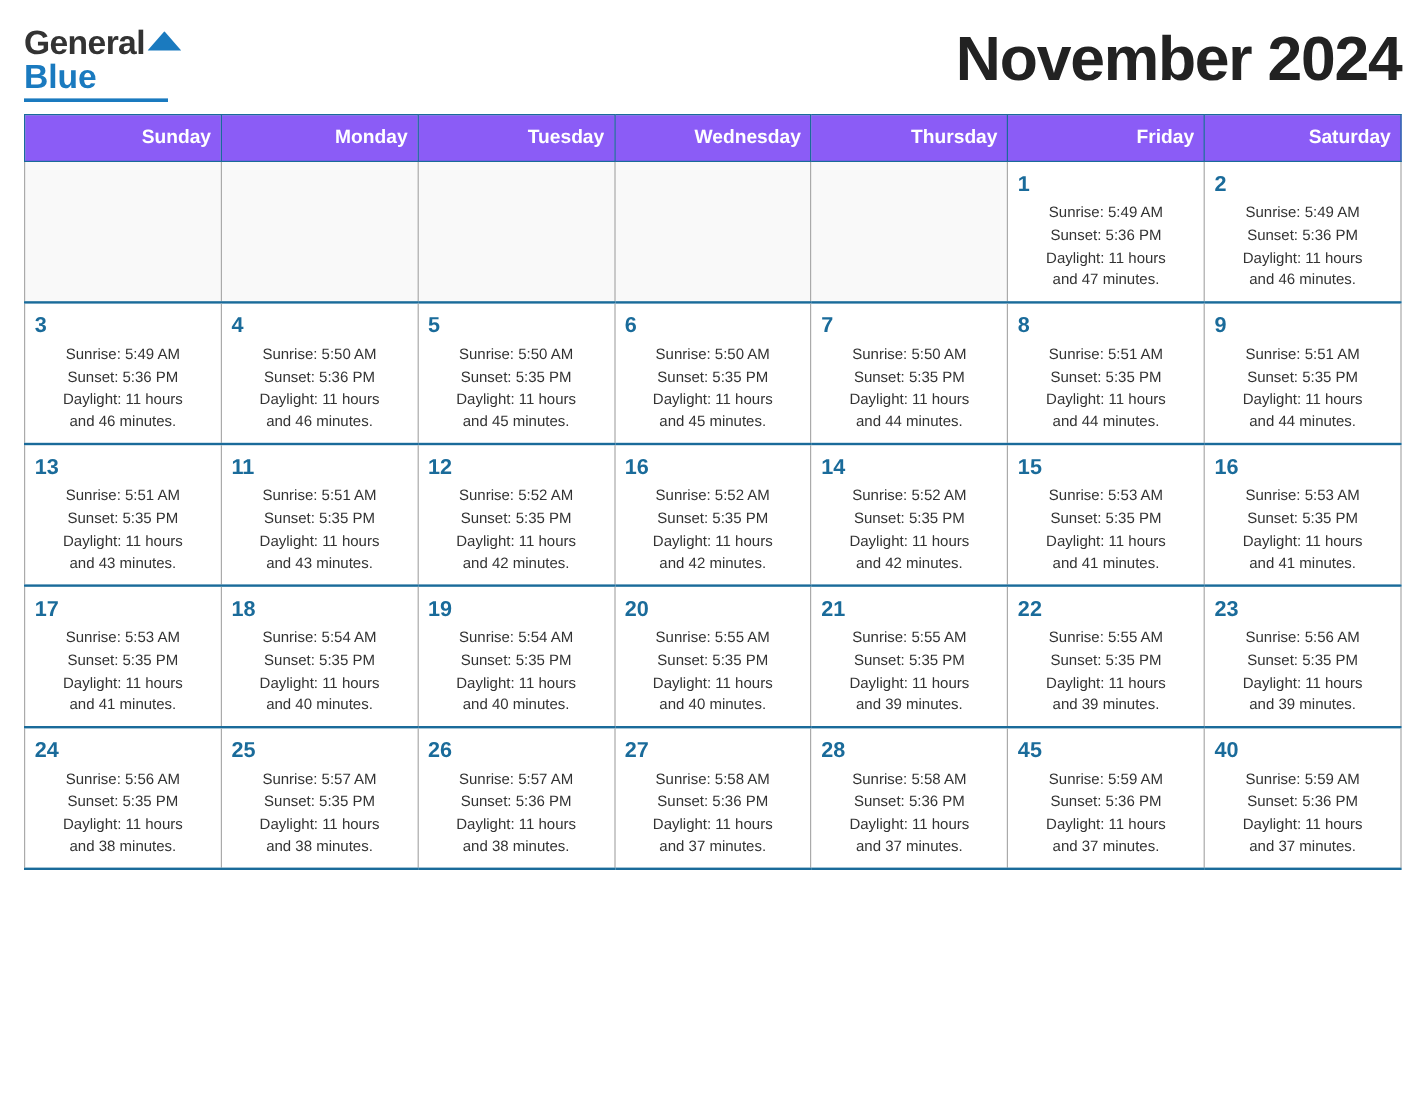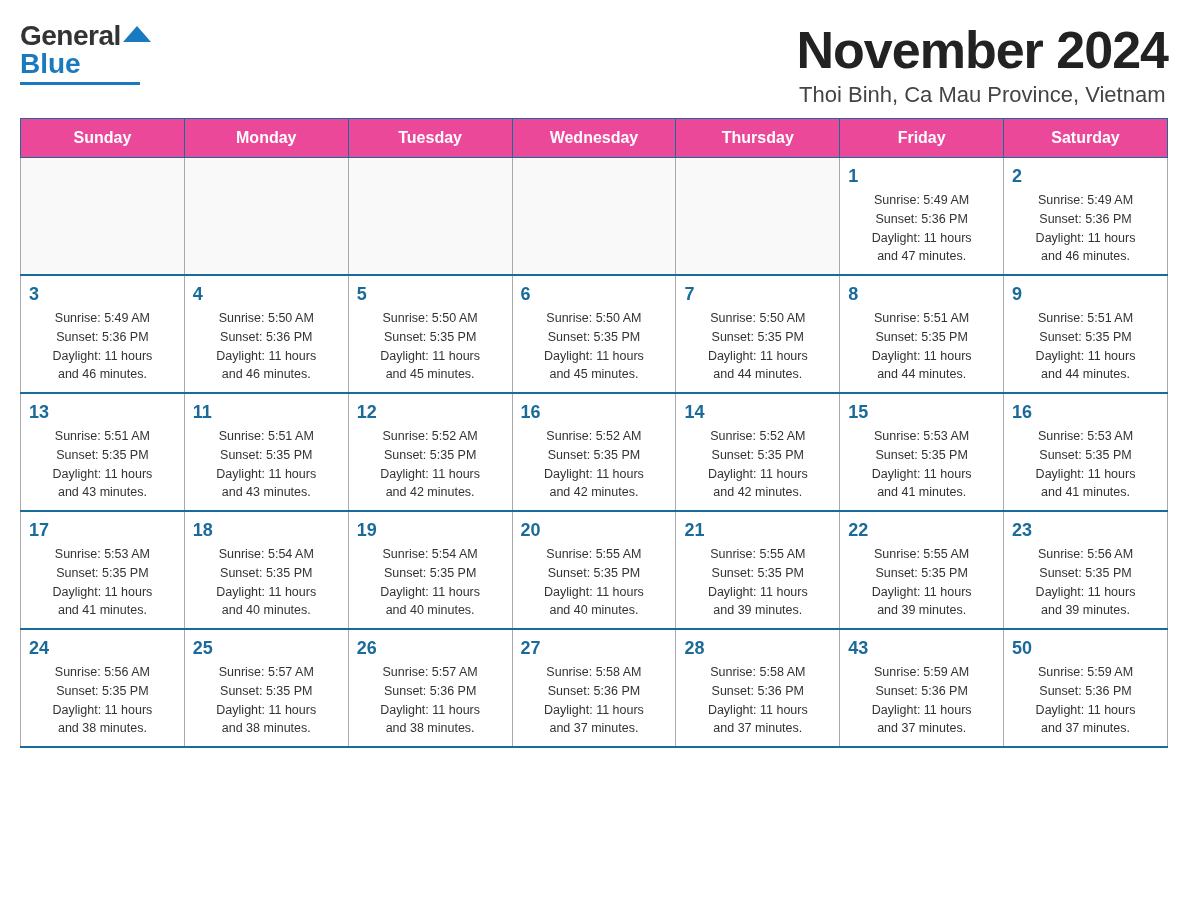--- a/index.html
+++ b/index.html
@@ -63,26 +63,26 @@
       margin-top: 2px;
     }
 
     .calendar {
       width: 100%;
       border-collapse: collapse;
       margin-top: 10px;
     }
 
     .calendar th {
-      background: #ec4899;
+      background: #8b5cf6;
       color: #fff;
       font-size: 16px;
       font-weight: bold;
       padding: 10px 8px;
-      text-align: center;
+      text-align: right;
       border: 1px solid #1a6b9a;
     }
 
     .calendar td {
       border: 1px solid #aaa;
       vertical-align: top;
       padding: 8px;
       width: 14.28%;
       min-height: 110px;
       font-size: 13px;
@@ -132,21 +132,20 @@
         <polygon points="14,0 28,16 0,16" fill="#1a7abf"></polygon>
       </svg>
     </div>
     <div style="display:flex; align-items:flex-start; margin-top:-4px;">
       <span class="logo-blue">Blue</span>
     </div>
     <div class="logo-line"></div>
   </div>
   <div class="title-section">
     <div class="month-title">November 2024</div>
-    <div class="location-title">Thoi Binh, Ca Mau Province, Vietnam</div>
   </div>
 </div>
 
 <table class="calendar">
   <thead>
     <tr>
     <th>Sunday</th>
         <th>Monday</th>
         <th>Tuesday</th>
         <th>Wednesday</th>
@@ -360,28 +359,28 @@
 and 37 minutes.</div>
         </td>
         <td>
           <span class="day-number">28</span>
           <div class="day-info" style="white-space: pre-line;">Sunrise: 5:58 AM
 Sunset: 5:36 PM
 Daylight: 11 hours
 and 37 minutes.</div>
         </td>
         <td>
-          <span class="day-number">43</span>
+          <span class="day-number">45</span>
           <div class="day-info" style="white-space: pre-line;">Sunrise: 5:59 AM
 Sunset: 5:36 PM
 Daylight: 11 hours
 and 37 minutes.</div>
         </td>
         <td>
-          <span class="day-number">50</span>
+          <span class="day-number">40</span>
           <div class="day-info" style="white-space: pre-line;">Sunrise: 5:59 AM
 Sunset: 5:36 PM
 Daylight: 11 hours
 and 37 minutes.</div>
         </td>
       </tr>
     </tbody>
 </table>
 
 </body></html>

